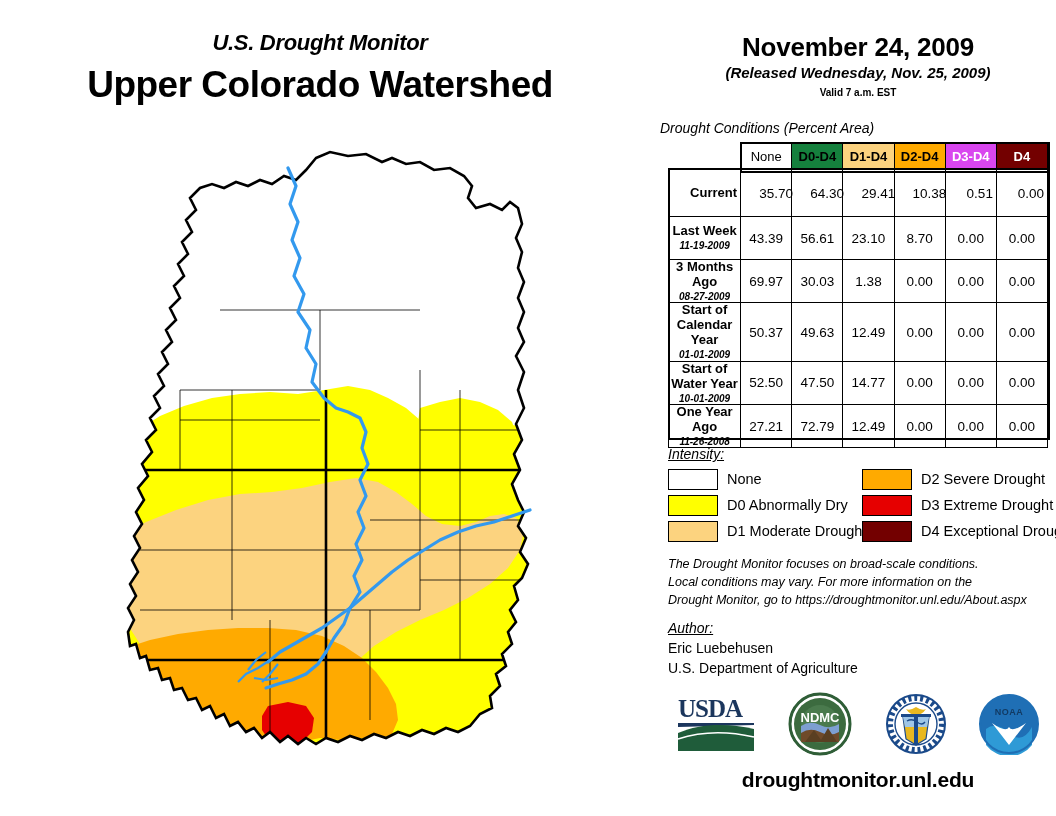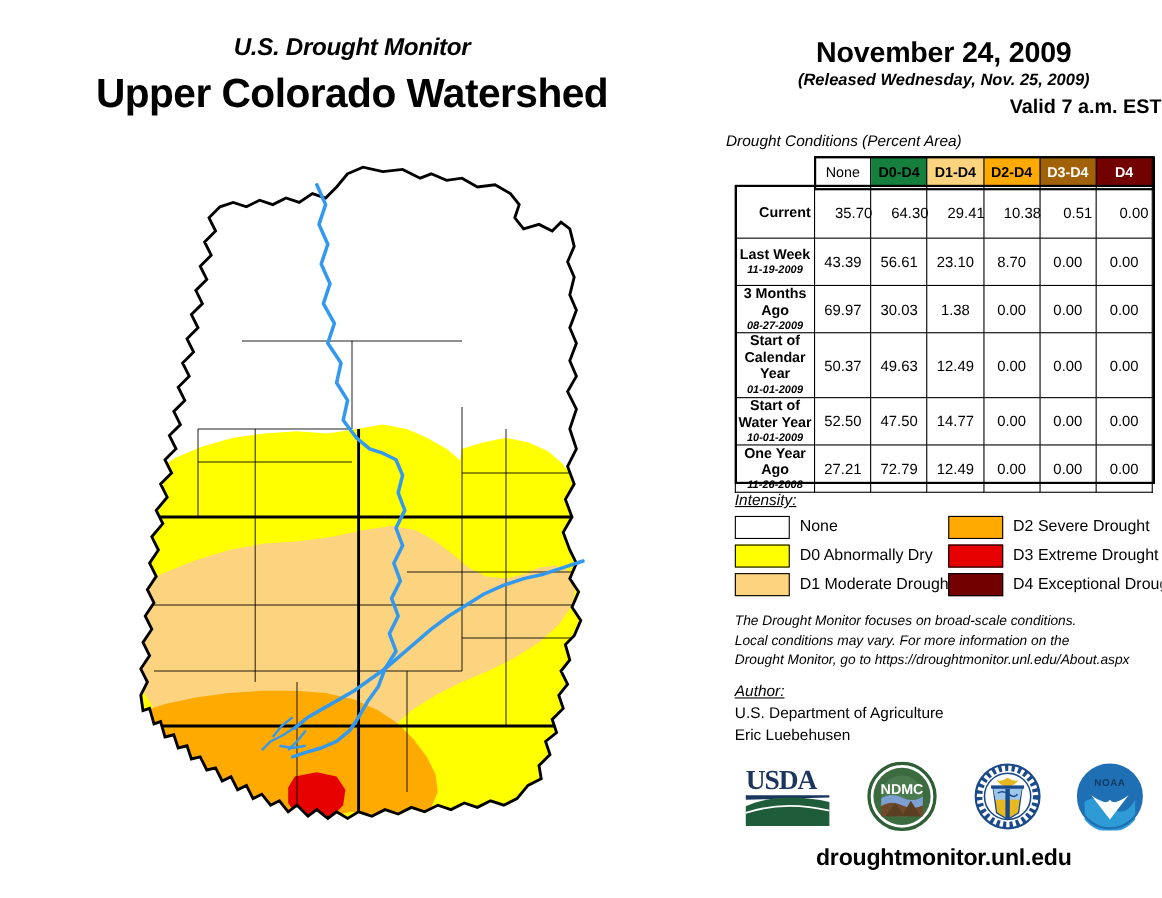--- a/index.html
+++ b/index.html
@@ -27,22 +27,22 @@
   .right{position:absolute;left:660px;top:0;width:396px;height:816px;}
   .date-main{
     position:absolute;left:0;top:32px;width:396px;text-align:center;
     font-size:26px;font-weight:bold;letter-spacing:-0.2px;
   }
   .date-rel{
     position:absolute;left:0;top:64px;width:396px;text-align:center;
     font-size:15px;font-weight:bold;font-style:italic;
   }
   .date-valid{
-    position:absolute;left:0;top:87px;width:396px;text-align:right;
-    font-size:18px;font-weight:bold;
+    position:absolute;left:0;top:87px;width:396px;text-align:center;
+    font-size:10px;font-weight:bold;
   }
 
   .tbl-caption{
     position:absolute;left:0;top:120px;width:396px;
     font-size:14px;font-style:italic;
   }
 
   
   table.dm{
     position:absolute;left:8px;top:142px;
@@ -53,21 +53,21 @@
     border:1px solid #000;text-align:center;vertical-align:middle;padding:0;
   }
   table.dm col.c-label{width:72px;}
   table.dm col.c-val{width:51px;}
   .hdr-corner{border:none !important;background:transparent;}
   th.hdr{height:26px;font-size:13px;font-weight:bold;}
   th.h-none{background:#ffffff;color:#000;font-weight:normal;font-size:13px;}
   th.h-d0{background:#15803d;color:#000;}
   th.h-d1{background:#fcd37f;color:#000;}
   th.h-d2{background:#ffaa00;color:#000;}
-  th.h-d3{background:#a16207;color:#fff;margin-left:40px;}
+  th.h-d3{background:#d946ef;color:#fff;margin-left:40px;}
   th.h-d4{background:#730000;color:#fff;}
   td.rowlabel{font-weight:bold;font-size:13px;line-height:1.15;padding:4px 2px;}
   td.rowlabel .rl-date{display:block;font-size:10px;font-style:italic;font-weight:bold;margin-top:1px;}
   td.val{height:42px;font-size:13.5px;}
   tr.r-current td{height:46px;padding-left:18px;}
 
   
   .tbl-frame{
     position:absolute;left:8px;top:168px;width:378px;height:268px;
     border:2px solid #000;pointer-events:none;
@@ -388,22 +388,22 @@
     </div>
 
     <div class="notes">
       <div>The Drought Monitor focuses on broad-scale conditions.</div>
       <div>Local conditions may vary. For more information on the</div>
       <div>Drought Monitor, go to https://droughtmonitor.unl.edu/About.aspx</div>
     </div>
 
     <div class="author-label">Author:</div>
     <div class="author-lines">
+      <div>Eric Luebehusen</div>
       <div>U.S. Department of Agriculture</div>
-      <div>Eric Luebehusen</div>
     </div>
 
     <div class="logos">
 
       <div class="logo">
         <svg width="80" height="62" viewBox="0 0 80 62" xmlns="http://www.w3.org/2000/svg">
           <text x="2" y="24" font-family="Liberation Serif, serif" font-size="25" font-weight="bold" fill="#1b365d" letter-spacing="-1">USDA</text>
           <path d="M2,30 L78,30 L78,32 L2,34 Z" fill="#1b365d"></path>
           <path d="M2,40 C24,30 52,30 78,36 L78,58 L2,58 Z" fill="#1f5c3a"></path>
           <path d="M2,46 C26,38 52,38 78,44" stroke="#ffffff" stroke-width="1.6" fill="none"></path>

